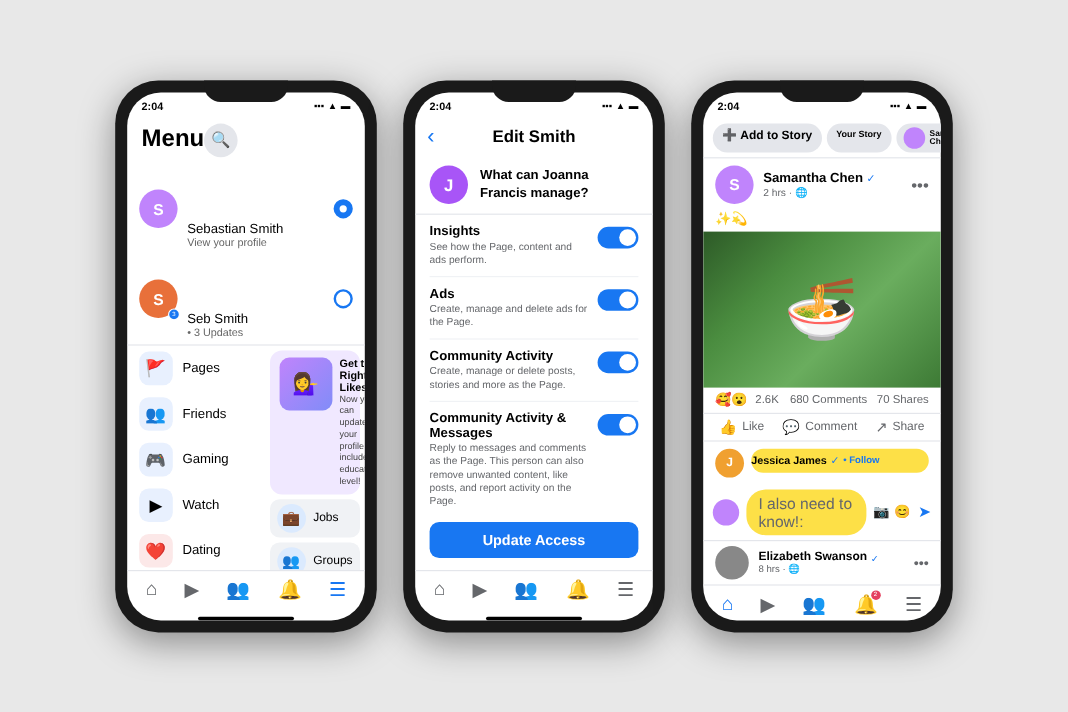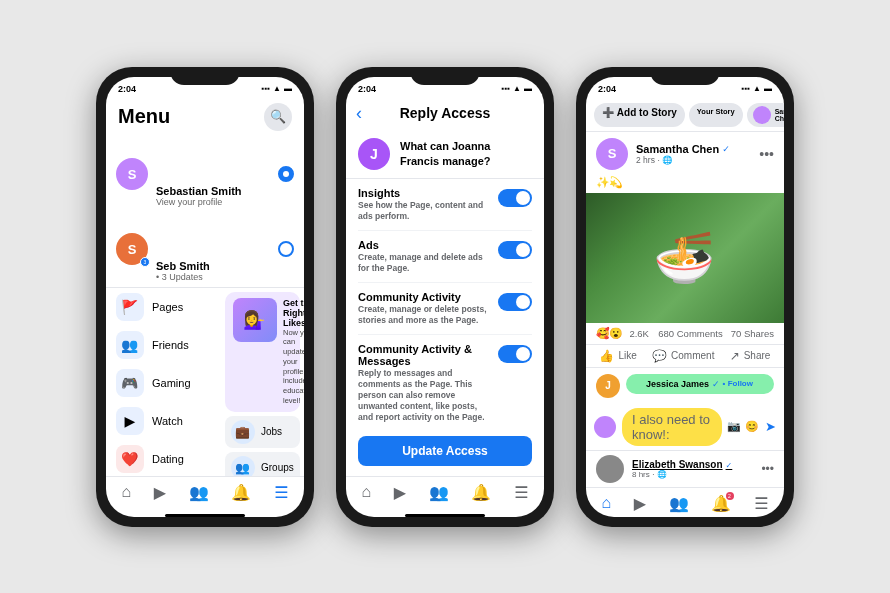--- a/index.html
+++ b/index.html
@@ -68,21 +68,20 @@
       gap: 3px;
       align-items: center;
     }
     .signal-bars { font-size: 8px; }
     .wifi-icon { font-size: 8px; }
     .battery { font-size: 8px; }
 
     
     .menu-header {
       display: flex;
-      justify-content: space-between;
       align-items: center;
       padding: 4px 12px 6px;
       flex-shrink: 0;
     }
     .menu-title {
       font-size: 20px;
       font-weight: 700;
       color: #000;
     }
     .search-circle {
@@ -108,21 +107,21 @@
       background: #c0c0c0;
       flex-shrink: 0;
       overflow: hidden;
       display: flex;
       align-items: center;
       justify-content: center;
       font-size: 11px;
       color: #555;
     }
     .profile-info { flex: 1; }
-    .profile-name { font-size: 11px; font-weight: 700; color: #000; margin-top: 43px; }
+    .profile-name { font-size: 11px; font-weight: 400; color: #000; margin-top: 43px; }
     .profile-sub { font-size: 9px; color: #666; }
     .radio-btn {
       width: 16px;
       height: 16px;
       border-radius: 50%;
       border: 2px solid #1877f2;
       display: flex;
       align-items: center;
       justify-content: center;
     }
@@ -253,21 +252,21 @@
     .permission-item {
       padding: 8px 0;
       border-bottom: 1px solid #f0f2f5;
       display: flex;
       justify-content: space-between;
       align-items: flex-start;
       gap: 8px;
     }
     .perm-text { flex: 1; }
     .perm-title { font-size: 11px; font-weight: 600; color: #000; margin-bottom: 1px; }
-    .perm-desc { font-size: 8.5px; color: #65676b; line-height: 1.3; font-weight: bold; }
+    .perm-desc { font-size: 8.5px; color: #65676b; line-height: 1.3; }
     .toggle {
       width: 34px;
       height: 18px;
       border-radius: 9px;
       background: #1877f2;
       flex-shrink: 0;
       position: relative;
       margin-top: 2px;
     }
     .toggle::after {
@@ -412,23 +411,23 @@
       background: #f0a030;
       font-size: 10px;
       display: flex;
       align-items: center;
       justify-content: center;
       color: #fff;
       font-weight: 700;
       flex-shrink: 0;
     }
     .comment-bubble {
-      background: #86efac;
+      background: #fde047;
       border-radius: 12px;
-      padding: 5px 20px;
+      padding: 5px 0;
       flex: 1;
     }
     .comment-name { font-size: 9px; font-weight: 700; color: #000; }
     .comment-text { font-size: 9px; color: #000; }
     .follow-badge { color: #1877f2; font-size: 8px; font-weight: 600; }
 
     .input-row {
       display: flex;
       align-items: center;
       padding: 4px 8px;
@@ -616,21 +615,21 @@
         <span>2:04</span>
         <div class="status-right">
           <span class="signal-bars">▪▪▪</span>
           <span class="wifi-icon">▲</span>
           <span class="battery">▬</span>
         </div>
       </div>
 
       <div class="edit-header">
         <span class="back-btn">‹</span>
-        <span class="edit-title">Reply Access</span>
+        <span class="edit-title">Edit Smith</span>
       </div>
 
       <div class="edit-profile-row">
         <div class="avatar" style="background:#a855f7; color:#fff; font-size:14px; font-weight:700;">J</div>
         <span class="edit-profile-q">What can Joanna Francis manage?</span>
       </div>
 
       <div class="permission-list">
         <div class="permission-item">
           <div class="perm-text">
@@ -762,21 +761,21 @@
           <span>📷</span>
           <span>😊</span>
         </div>
         <span class="send-btn">➤</span>
       </div>
 
       <div class="divider"></div>
       <div class="next-post-header">
         <div class="next-post-avatar"></div>
         <div>
-          <div style="display:flex; align-items:flex-end; gap:3px;text-decoration:underline;">
+          <div style="display:flex; align-items:flex-end; gap:3px;">
             <span style="font-size:10px; font-weight:700;">Elizabeth Swanson</span>
             <span style="color:#1877f2; font-size:8px;">✓</span>
           </div>
           <div style="font-size:8px; color:#65676b;">8 hrs · 🌐</div>
         </div>
         <div style="margin-left:auto; font-size:12px; color:#65676b;">•••</div>
       </div>
 
       <div class="bottom-nav">
         <span class="nav-icon active">⌂</span>

